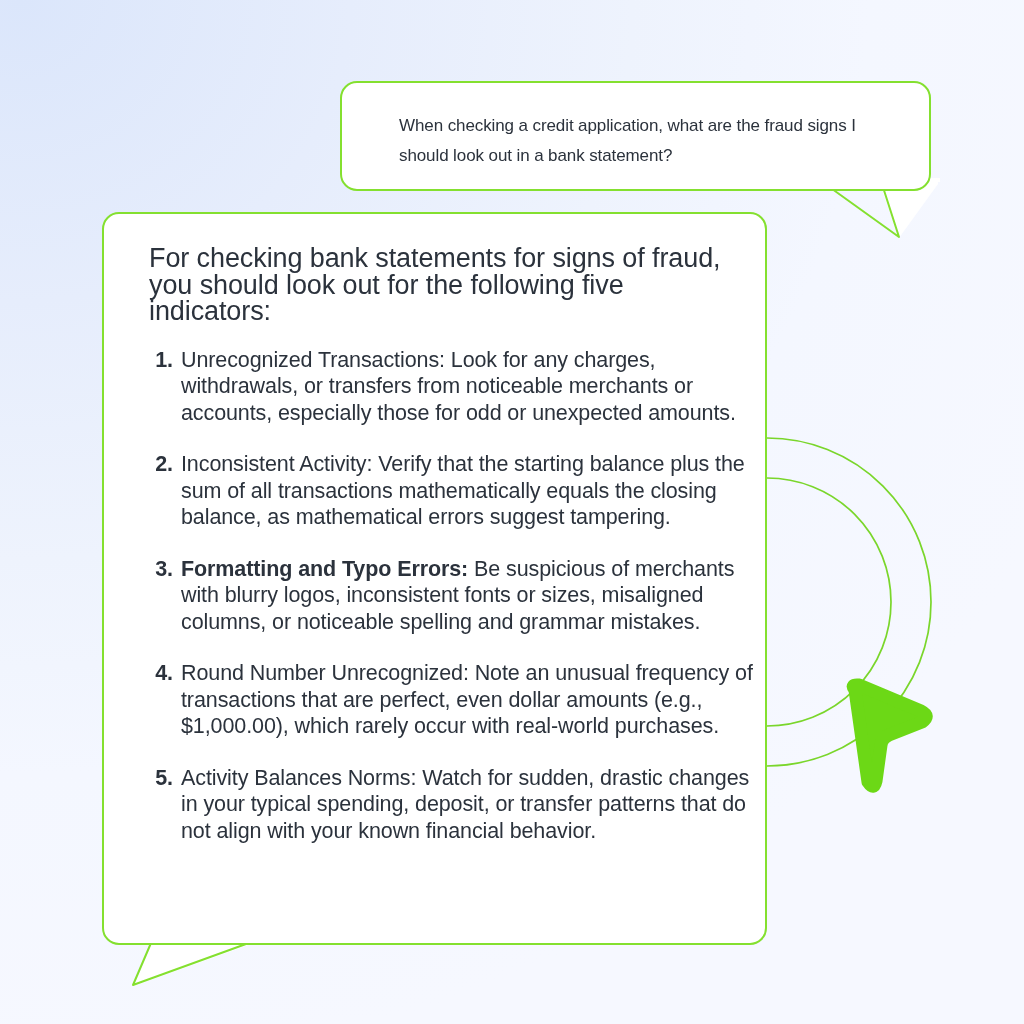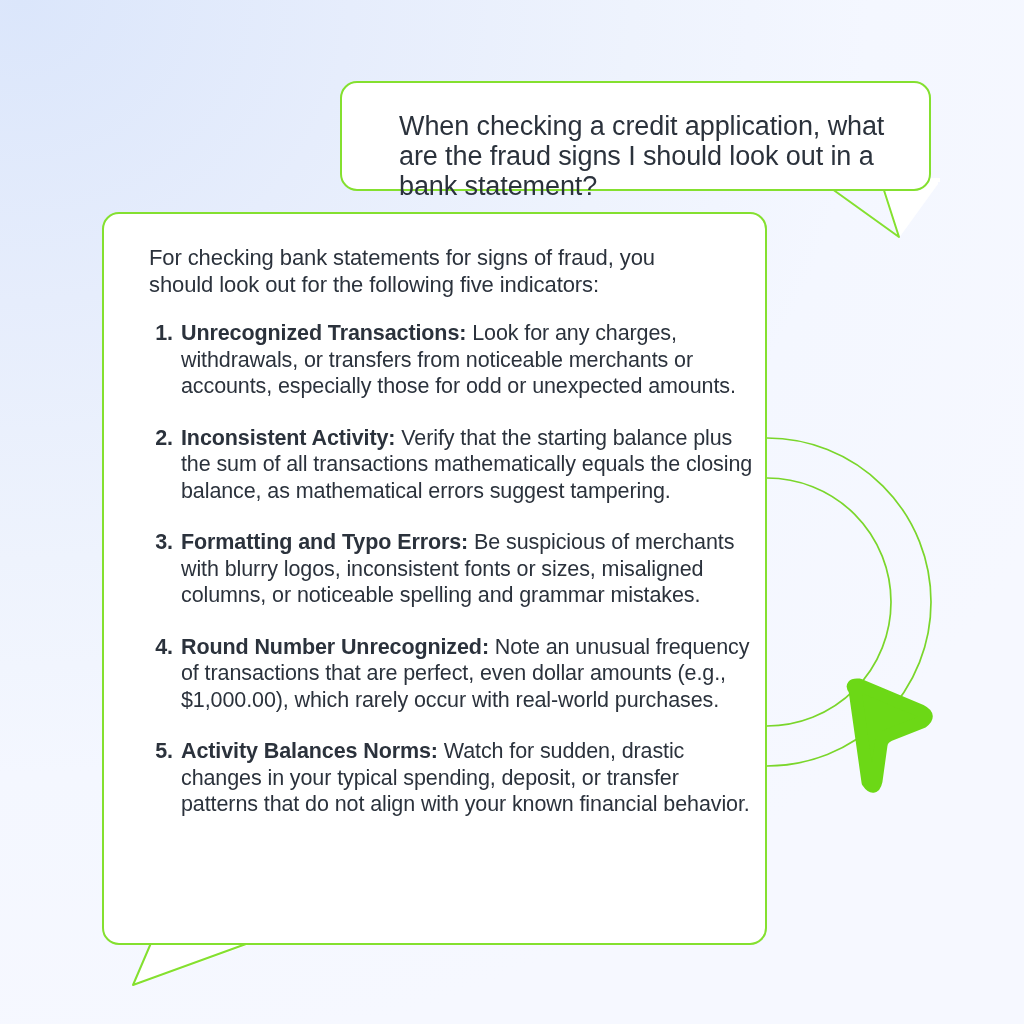--- a/index.html
+++ b/index.html
@@ -46,21 +46,21 @@
     top: 81px;
     width: 591px;
     height: 110px;
     border-radius: 17px;
   }
   #question-text {
     position: absolute;
     left: 57px;
     top: 28px;
     width: 496px;
-    font-size: 27px;
+    font-size: 17px;
     line-height: 30px;
     color: #2b323c;
     letter-spacing: -0.1px;
   }
 
   #answer-bubble {
     left: 102px;
     top: 212px;
     width: 665px;
     height: 733px;
@@ -68,21 +68,21 @@
   }
 
   .bubble-inner {
     position: absolute;
     left: 45px;
     top: 31px;
     right: 24px;
   }
 
   #answer-intro {
-    font-size: 22px;
+    font-size: 27px;
     line-height: 26.5px;
     color: #2b323c;
     letter-spacing: -0.1px;
     width: 575px;
     margin: 0 0 22px 0;
   }
 
   #answer-list {
     list-style: none;
     margin: 0;
@@ -104,21 +104,21 @@
   .li-num {
     position: absolute;
     left: 0;
     top: 0;
     width: 24px;
     text-align: right;
     font-weight: bold;
     color: #2b323c;
   }
   .li-lead-bold {
-    font-weight: bold;
+    font-weight: normal;
     text-align: right;
   }
   .li-lead-plain {
     font-weight: bold;
   }
 
   
   .tail {
     position: absolute;
     pointer-events: none;

